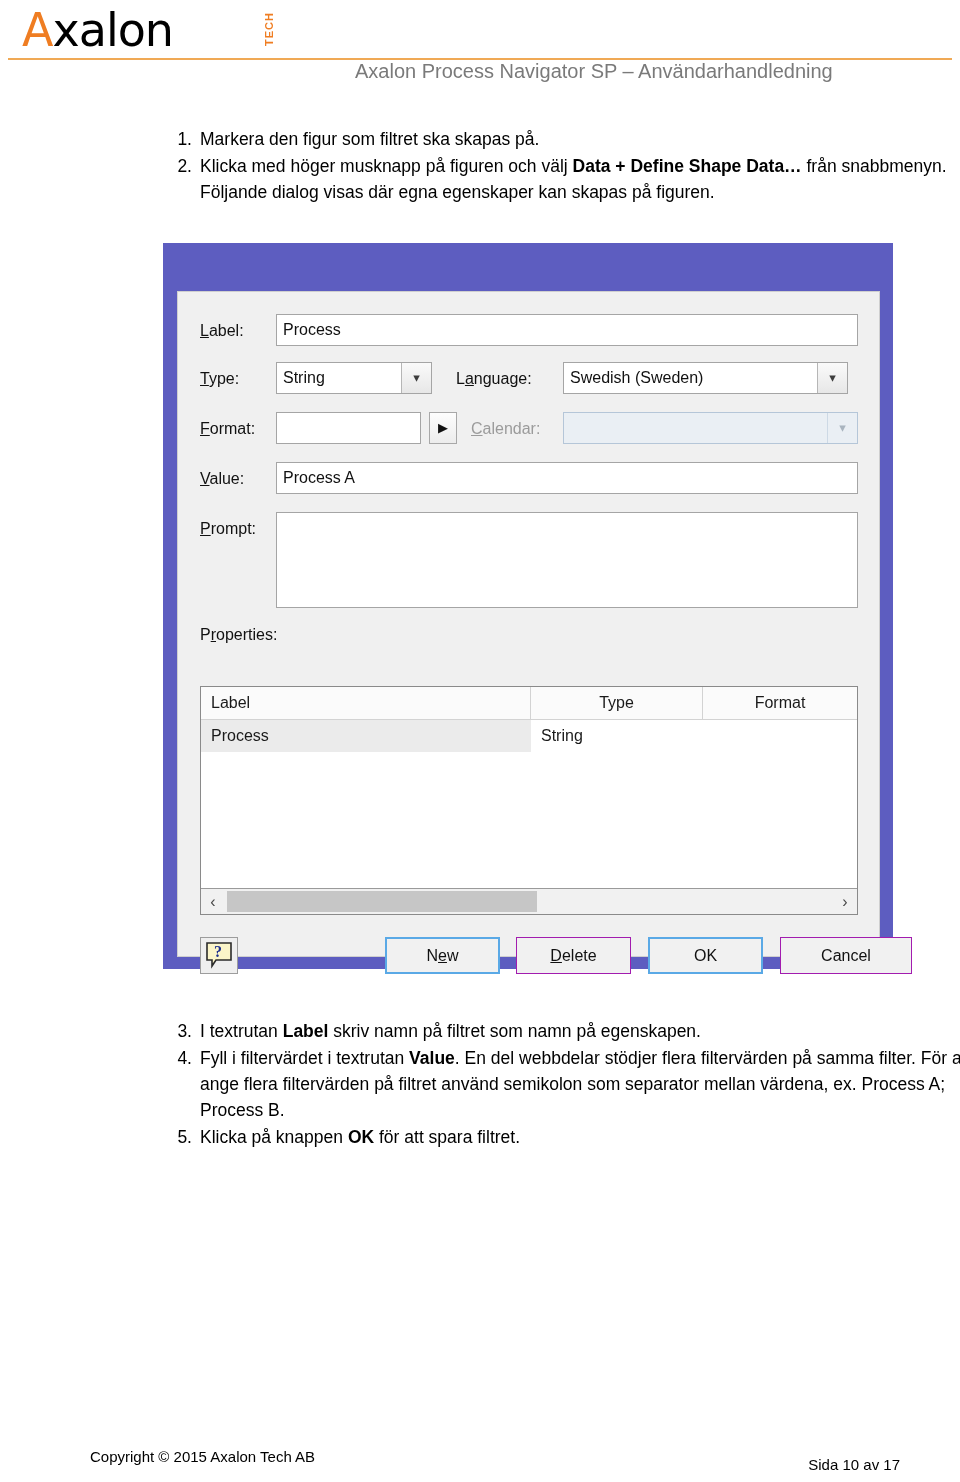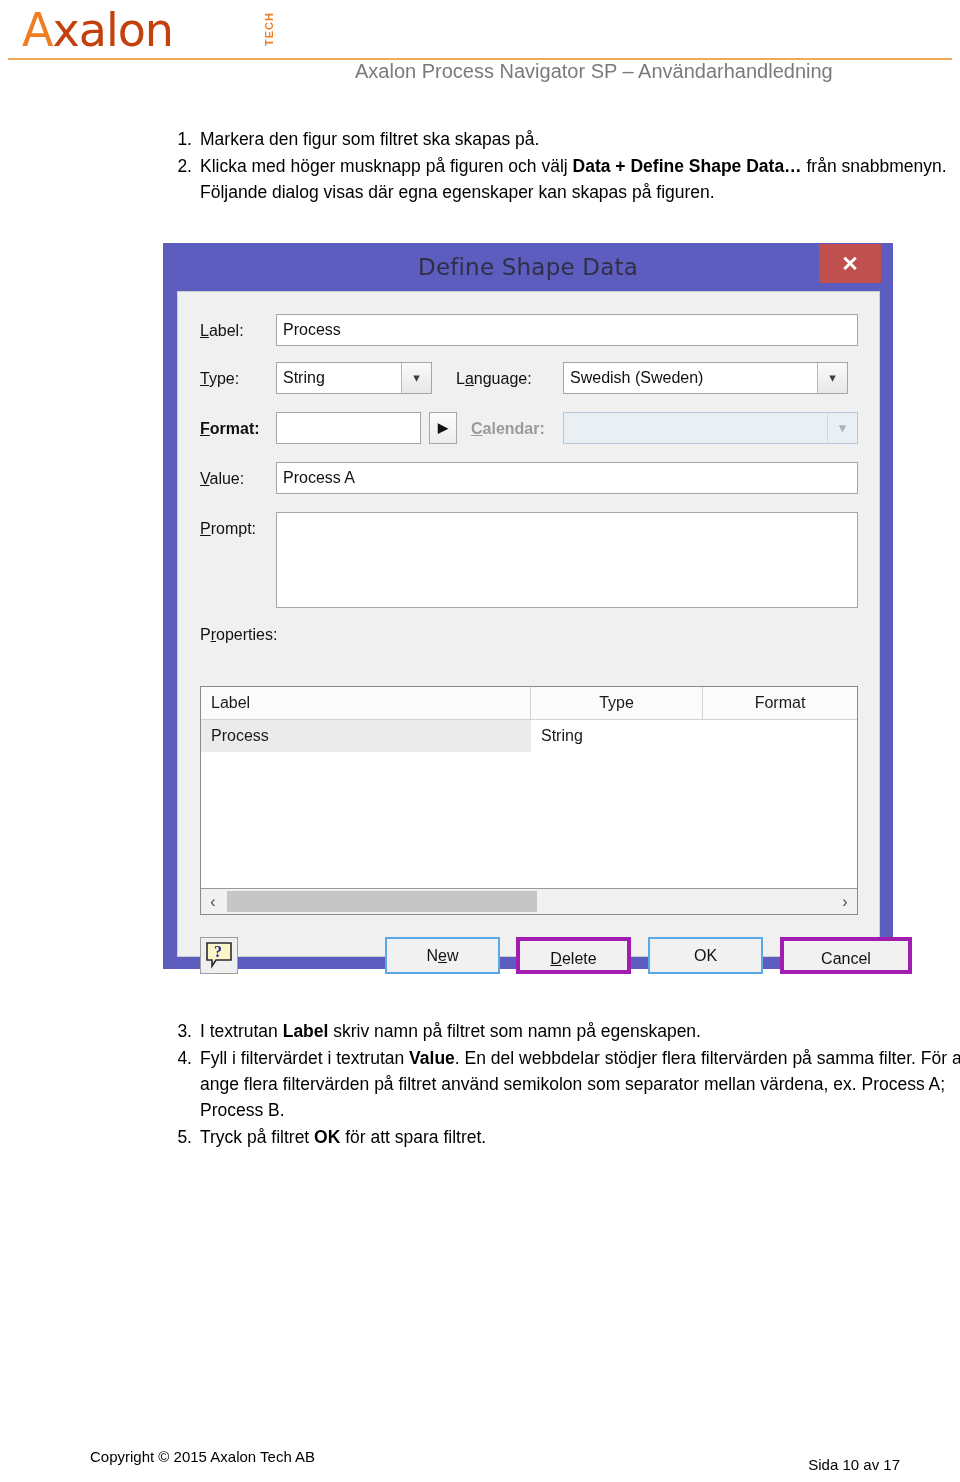--- a/index.html
+++ b/index.html
@@ -30,21 +30,21 @@
   }
   #logo-word {
     font-family: "DejaVu Sans", sans-serif;
     font-size: 46px;
     font-weight: 400;
     letter-spacing: -1px;
     line-height: 52px;
     white-space: nowrap;
   }
   #logo-a { color: #ef7d22; }
-  #logo-rest { color: #c2410c; }
+  #logo-rest { color: #000000; }
   #logo-tech {
     position: absolute;
     left: 241px; top: 8px;
     color: #ef7d22;
     font-family: "Liberation Sans", sans-serif;
     font-size: 11px;
     font-weight: 700;
     letter-spacing: 1px;
     writing-mode: vertical-rl;
     transform: rotate(180deg);
@@ -310,21 +310,21 @@
     box-sizing: border-box;
     cursor: pointer;
   }
   #help-button svg { display: block; margin: 3px auto 0; }
 
   .dlgbtn {
     position: absolute;
     top: 645px;
     height: 37px;
     background: #f1f1f1;
-    border: 4px solid #a21caf;
+    border: 1px solid #a21caf;
     box-sizing: border-box;
     text-align: center;
     line-height: 35px;
     font-size: 16px;
     color: #111;
     cursor: pointer;
   }
   .dlgbtn.focus { border: 2px solid #5aa9e6; line-height: 33px; }
   .dlgbtn u { text-decoration: underline; }
 
@@ -357,24 +357,20 @@
   <div id="header-rule" style="background: rgb(240, 169, 85);"></div>
 </div>
 
 <ol class="steps" id="steps-top">
     <div class="step"><span class="num">1.</span><span>Markera den figur som filtret ska skapas på.</span></div>
     <div class="step"><span class="num">2.</span><span>Klicka med höger musknapp på figuren och välj </span><b>Data + Define Shape Data…</b><span> från snabbmenyn. Följande dialog visas där egna egenskaper kan skapas på figuren.</span></div>
   </ol>
 
 <div id="dialog" style="background: rgb(93, 93, 192);">
 
-  <div id="dialog-titlebar">
-    <div id="dialog-title">Define Shape Data</div>
-    <div id="close-button" style="background: rgb(192, 80, 77);">✕</div>
-  </div>
 
   <div id="dialog-body">
 
     <div class="frow" style="top:22px;">
       <div class="flabel" style="left:22px; top:0;"><u>L</u>abel:</div>
       <div class="tbox" style="left:98px; top:0; width:582px;">Process</div>
     </div>
 
     <div class="frow" style="top:70px;">
       <div class="flabel" style="left:22px; top:0;"><u>T</u>ype:</div>
@@ -382,21 +378,21 @@
         <span class="cval">String</span>
         <span class="carrow">▾</span>
       </div>
       <div class="flabel" style="left:278px; top:0;">L<u>a</u>nguage:</div>
       <div class="combo" style="left:385px; top:0; width:285px;">
         <span class="cval">Swedish (Sweden)</span>
         <span class="carrow">▾</span>
       </div>
     </div>
 
-    <div class="frow" style="top:120px;font-weight:bold;">
+    <div class="frow" style="top:120px;">
       <div class="flabel" style="left:22px; top:0;"><u>F</u>ormat:</div>
       <div class="tbox" style="left:98px; top:0; width:145px;"></div>
       <div id="format-arrow-btn" style="left:251px; top:0;">▶</div>
       <div class="flabel disabled" style="left:293px; top:0;"><u>C</u>alendar:</div>
       <div class="combo disabled" style="left:385px; top:0; width:295px;">
         <span class="cval"></span>
         <span class="carrow">▾</span>
       </div>
     </div>
 
@@ -447,19 +443,19 @@
     <div class="dlgbtn" id="btn-delete"><u>D</u>elete</div>
     <div class="dlgbtn focus" id="btn-ok" style="border-color: rgb(90, 169, 230);">OK</div>
     <div class="dlgbtn" id="btn-cancel">Cancel</div>
 
   </div>
 </div>
 
 <ol class="steps" id="steps-bottom">
     <div class="step"><span class="num">3.</span><span>I textrutan </span><b>Label</b><span> skriv namn på filtret som namn på egenskapen.</span></div>
     <div class="step"><span class="num">4.</span><span>Fyll i filtervärdet i textrutan </span><b>Value</b><span>. En del webbdelar stödjer flera filtervärden på samma filter. För att ange flera filtervärden på filtret använd semikolon som separator mellan värdena, ex. Process A; Process B.</span></div>
-    <div class="step"><span class="num">5.</span><span>Tryck på filtret </span><b>OK</b><span> för att spara filtret.</span></div>
+    <div class="step"><span class="num">5.</span><span>Klicka på knappen </span><b>OK</b><span> för att spara filtret.</span></div>
   </ol>
 
 <div id="doc-footer">
   <div id="footer-left">Copyright © 2015 Axalon Tech AB</div>
   <div id="footer-right">Sida 10 av 17</div>
 </div>
 
 </body></html>

